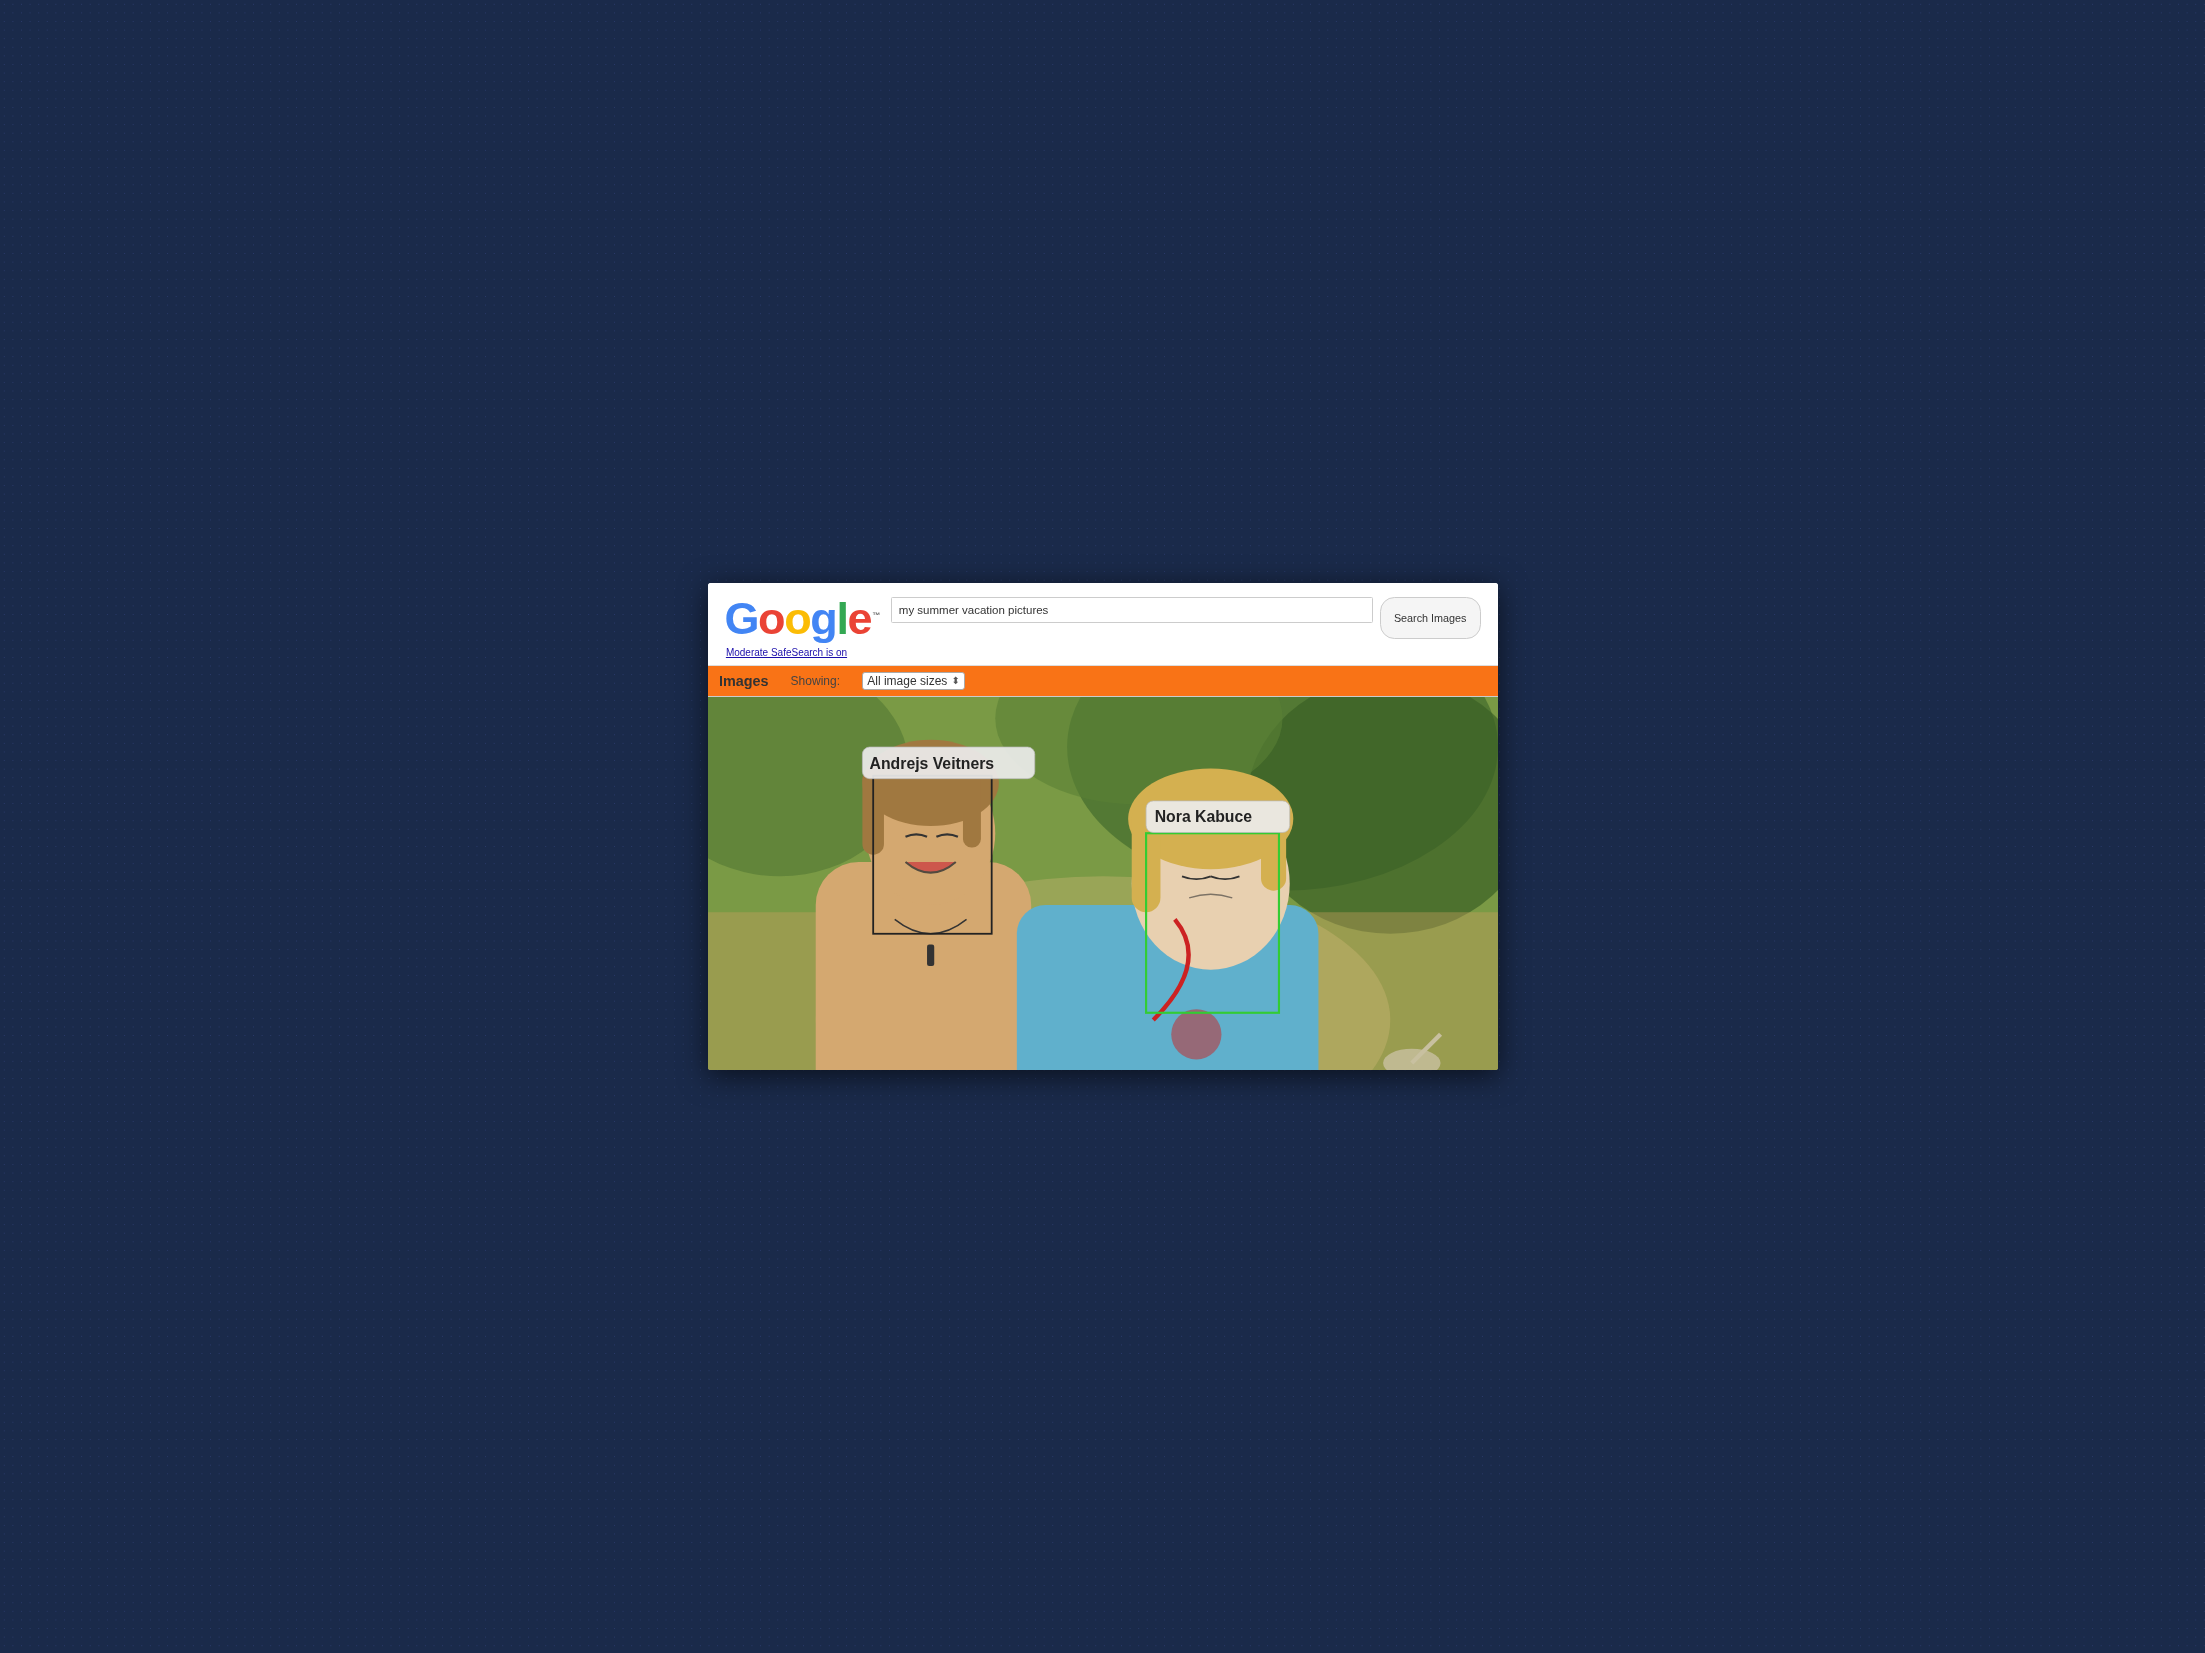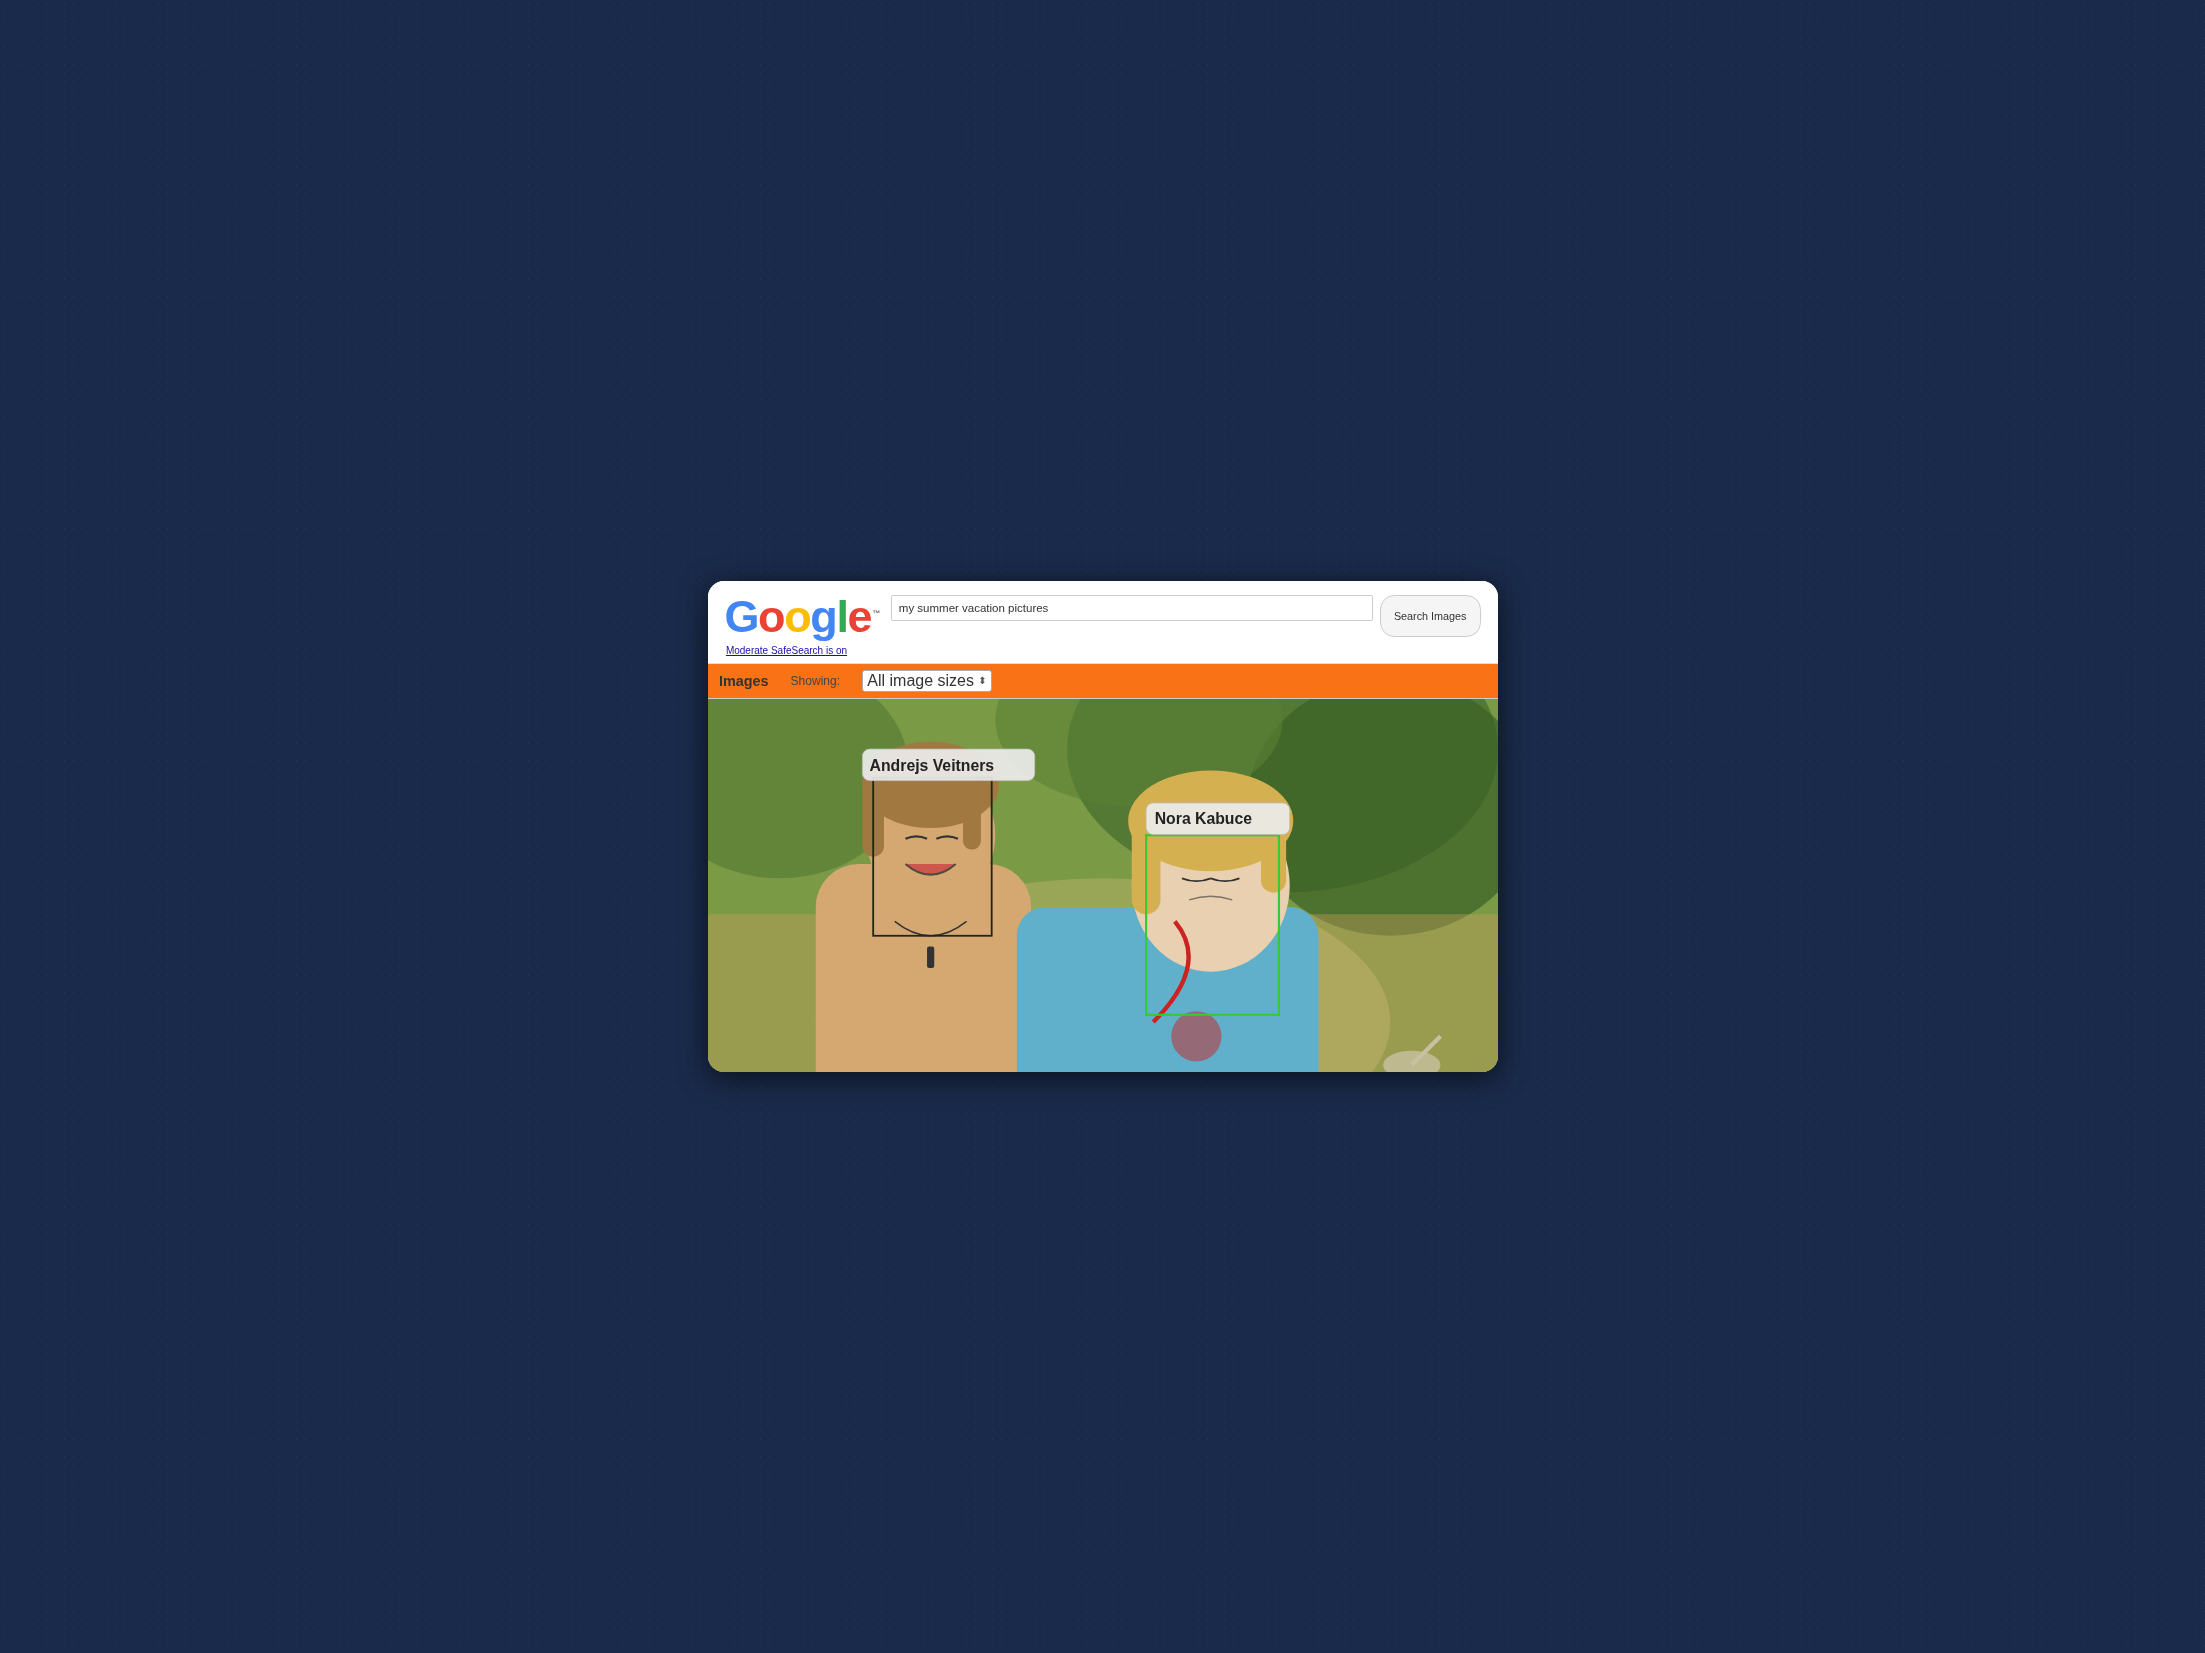--- a/index.html
+++ b/index.html
@@ -10,21 +10,21 @@
       background-size: 8.6px 8.6px;
       display: flex;
       align-items: center;
       justify-content: center;
       min-height: 100vh;
       font-family: Arial, sans-serif;
     }
 
     .browser-window {
       background: #ffffff;
-      border-radius: 16px;
+      border-radius: 3px;
       width: 88%;
       max-width: 790px;
       overflow: hidden;
       box-shadow: 0 5.7px 29px rgba(0,0,0,0.6);
     }
 
     .header-area {
       padding: 13px 17px 0 17px;
       background: #fff;
     }
@@ -129,21 +129,21 @@
       align-items: center;
       border: 0.7px solid #aaa;
       border-radius: 2.9px;
       background: #fff;
       overflow: hidden;
       padding: 1.4px 4.3px;
       gap: 4.3px;
     }
 
     .size-select-text {
-      font-size: 16px;
+      font-size: 12px;
       color: #333;
     }
 
     .size-select-arrow {
       font-size: 10px;
       color: #555;
     }
 
     .image-container {
       position: relative;

